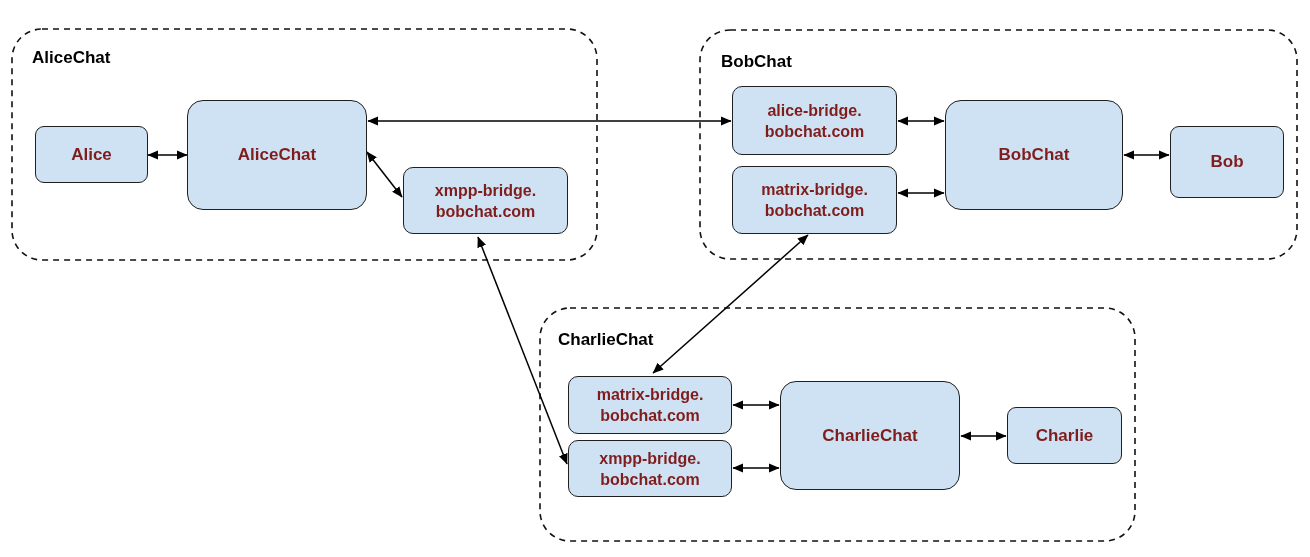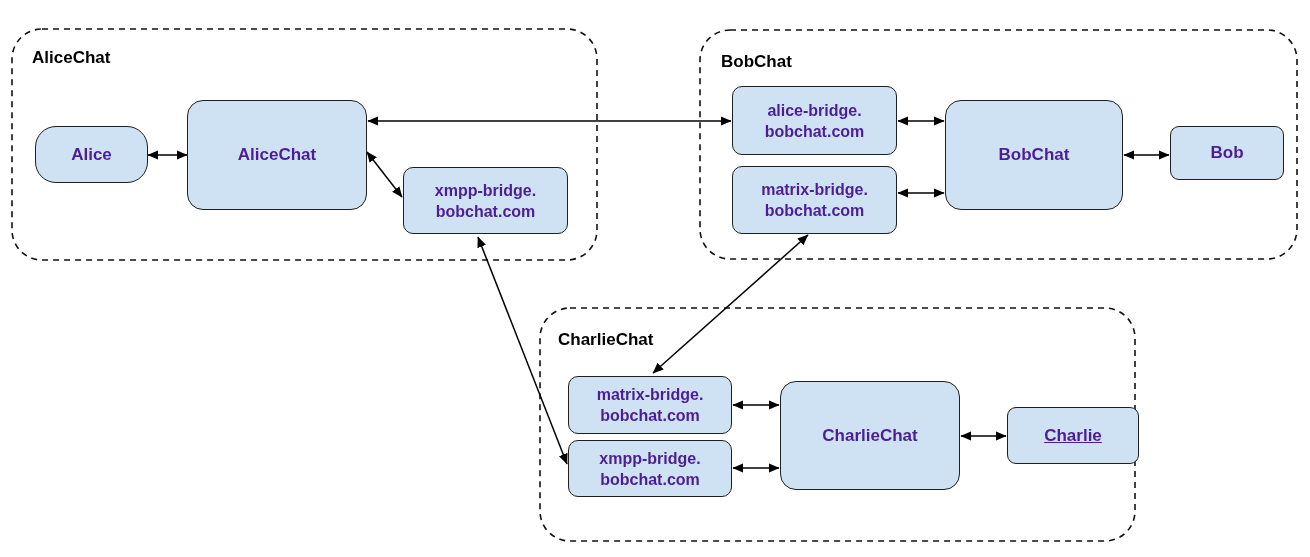--- a/index.html
+++ b/index.html
@@ -39,21 +39,21 @@
     position: absolute;
     background: #cfe2f3;
     border: 1.6px solid #1f1f1f;
     box-sizing: border-box;
     display: flex;
     flex-direction: column;
     align-items: center;
     justify-content: center;
     text-align: center;
     font-weight: bold;
-    color: #4c1d95;
+    color: #7f1d1d;
   }
   .node.small  { border-radius: 9px;  font-size: 17px; }
   .node.big    { border-radius: 16px; font-size: 17px; }
   .node.bridge { border-radius: 10px; font-size: 16px; line-height: 21px; }
   .node span { display: block; }
 </style>
 </head>
 <body>
 
 <div class="canvas">
@@ -81,21 +81,21 @@
         <line x1="733" y1="397" x2="779" y2="397" class="edge" marker-end="url(#arrowhead)" marker-start="url(#arrowhead)"></line>
         <line x1="733" y1="460" x2="779" y2="460" class="edge" marker-end="url(#arrowhead)" marker-start="url(#arrowhead)"></line>
         <line x1="961" y1="428" x2="1006" y2="428" class="edge" marker-end="url(#arrowhead)" marker-start="url(#arrowhead)"></line>
       </g>
   </svg>
 
   <div class="group-label" style="left:32px; top:40px;">AliceChat</div>
   <div class="group-label" style="left:721px; top:44px;">BobChat</div>
   <div class="group-label" style="left:558px; top:322px;">CharlieChat</div>
 
-  <div class="node small" style="left:35px; top:118px; width:113px; height:57px;border-radius:21px;">
+  <div class="node small" style="left:35px; top:118px; width:113px; height:57px;">
     <span>Alice</span>
   </div>
   <div class="node big" style="left:187px; top:92px; width:180px; height:110px;">
     <span>AliceChat</span>
   </div>
   <div class="node bridge" style="left:403px; top:159px; width:165px; height:67px;">
     <span>xmpp-bridge.</span>
     <span>bobchat.com</span>
   </div>
 
@@ -103,32 +103,32 @@
     <span>alice-bridge.</span>
     <span>bobchat.com</span>
   </div>
   <div class="node bridge" style="left:732px; top:158px; width:165px; height:68px;">
     <span>matrix-bridge.</span>
     <span>bobchat.com</span>
   </div>
   <div class="node big" style="left:945px; top:92px; width:178px; height:110px;">
     <span>BobChat</span>
   </div>
-  <div class="node small" style="left:1170px; top:118px; width:114px; height:54px;">
+  <div class="node small" style="left:1170px; top:118px; width:114px; height:72px;">
     <span>Bob</span>
   </div>
 
   <div class="node bridge" style="left:568px; top:368px; width:164px; height:58px;">
     <span>matrix-bridge.</span>
     <span>bobchat.com</span>
   </div>
   <div class="node bridge" style="left:568px; top:432px; width:164px; height:57px;">
     <span>xmpp-bridge.</span>
     <span>bobchat.com</span>
   </div>
   <div class="node big" style="left:780px; top:373px; width:180px; height:109px;">
     <span>CharlieChat</span>
   </div>
-  <div class="node small" style="left:1007px; top:399px; width:132px; height:57px;text-decoration:underline;">
+  <div class="node small" style="left:1007px; top:399px; width:115px; height:57px;">
     <span>Charlie</span>
   </div>
 
 </div>
 
 </body></html>

